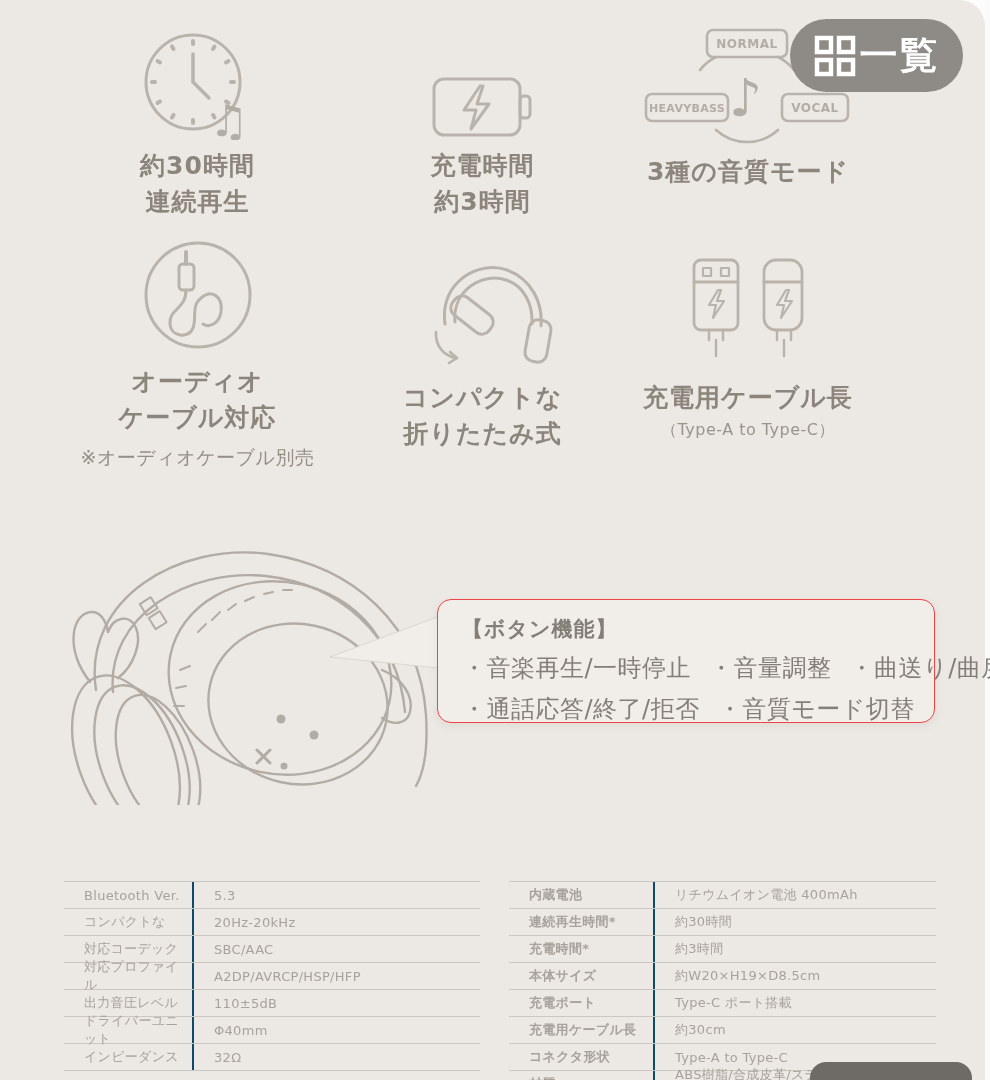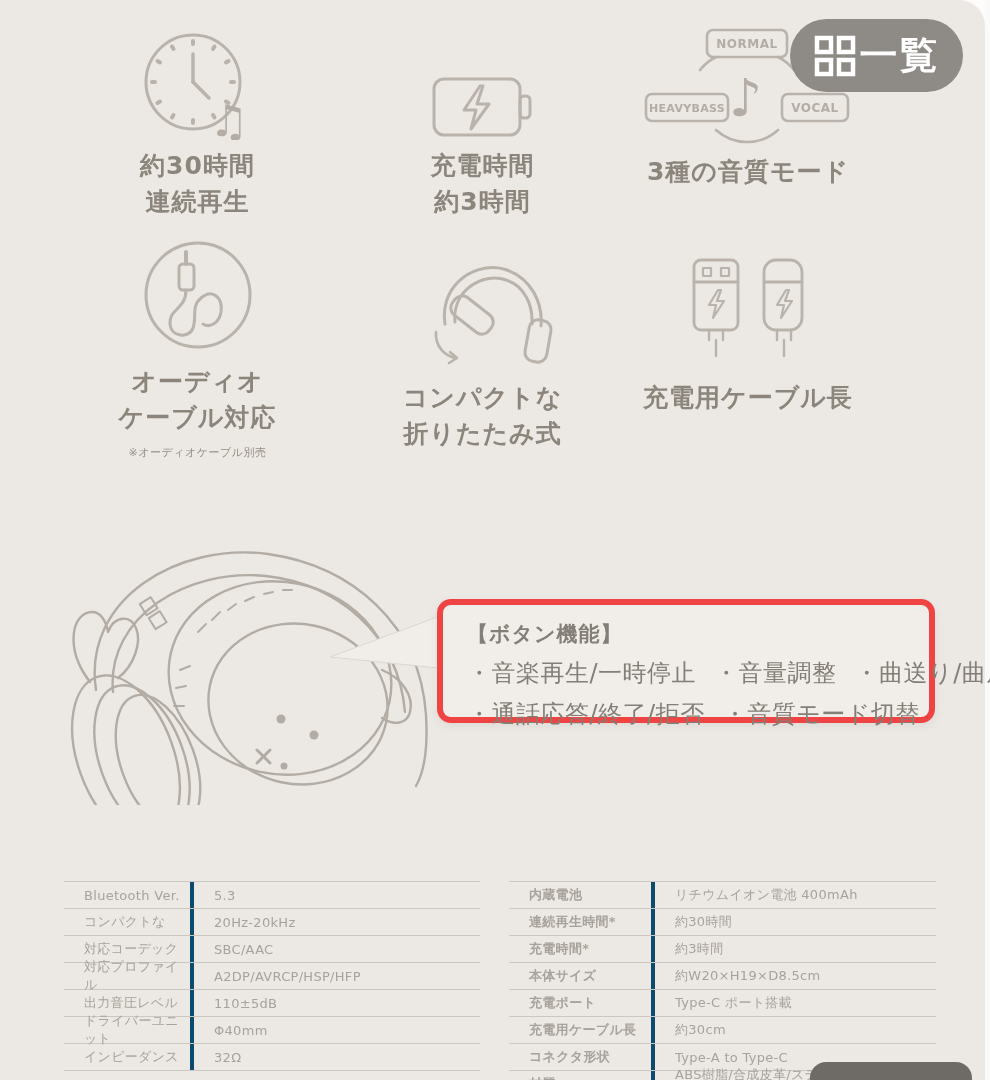--- a/index.html
+++ b/index.html
@@ -7,42 +7,42 @@
   .stage{position:relative;width:990px;height:1080px;background:#fdfcfb;overflow:hidden;}
   .photo{position:absolute;left:0;top:0;width:985px;height:1080px;background:#ece8e4;
          border-top-right-radius:26px;}
   .edge-strip{position:absolute;right:0;top:0;width:5px;height:1080px;background:#fbfafa;}
 
   
   .feature{position:absolute;text-align:center;}
   .f-icon{display:flex;justify-content:center;align-items:flex-end;}
   .f-caption{font-size:25px;font-weight:600;color:#8b857c;line-height:1.45;letter-spacing:1px;}
   .f-sub{font-size:16px;color:#9a948b;margin-top:4px;letter-spacing:0.5px;}
-  .f-note{font-size:11px;color:#948e85;margin-top:8px;letter-spacing:0.5px;}
+  .f-note{font-size:19px;color:#948e85;margin-top:8px;letter-spacing:0.5px;}
   svg.lineart{stroke:#b9b3ab;fill:none;stroke-width:3;stroke-linecap:round;stroke-linejoin:round;}
   svg.lineart text{stroke:none;fill:#b3ada5;}
 
   
   .hero{position:absolute;left:30px;top:520px;}
   svg.hero-art{stroke:#b2aca4;fill:none;stroke-width:2.4;stroke-linecap:round;stroke-linejoin:round;}
 
   
   .callout{position:absolute;left:437px;top:599px;width:498px;height:124px;background:#f1eee9;
-           border:6px solid #ef4444;border-radius:14px;box-shadow:0 3px 8px rgba(120,110,100,0.10);
+           border:1px solid #ef4444;border-radius:14px;box-shadow:0 3px 8px rgba(120,110,100,0.10);
            box-sizing:border-box;padding:15px 22px 0 24px;}
   .callout-title{font-size:21px;font-weight:700;color:#837e77;letter-spacing:1px;}
   .callout-line{font-size:24px;color:#837e77;font-weight:500;margin-top:9px;letter-spacing:0.5px;}
   .callout-line span{margin-right:18px;white-space:nowrap;}
   .pointer{position:absolute;left:330px;top:605px;}
 
   
   .spec{position:absolute;top:881px;font-size:13px;color:#a7a29b;letter-spacing:0.3px;}
   .spec-row{display:flex;align-items:center;height:27px;border-bottom:1px solid #ccc7c0;box-sizing:border-box;}
   .spec{border-top:1px solid #ccc7c0;}
-  .spec-label{box-sizing:border-box;padding-left:20px;flex:none;border-right:4px solid #0c4a6e;height:100%;
+  .spec-label{box-sizing:border-box;padding-left:20px;flex:none;border-right:2px solid #0c4a6e;height:100%;
               display:flex;align-items:center;}
   .spec-value{padding-left:20px;}
   .spec.left{left:64px;width:416px;} .spec.left .spec-label{width:130px;}
   .spec.right{left:509px;width:427px;} .spec.right .spec-label{width:146px;font-weight:bold;}
 
   
   .pill{position:absolute;left:790px;top:19px;width:173px;height:73px;border-radius:37px;
         background:rgba(134,130,126,0.93);display:flex;align-items:center;justify-content:center;gap:4px;}
   .pill-label{color:#ffffff;font-size:38px;font-weight:700;letter-spacing:2px;}
   .bottom-blob{position:absolute;left:810px;top:1062px;width:162px;height:40px;background:#6e6b67;
@@ -162,20 +162,21 @@
         <path d="M27 78 L27 88 M41 78 L41 88 M34 88 L34 104" stroke-width="2.4"></path>
         <rect x="82" y="8" width="38" height="70" rx="12"></rect>
         <line x1="82" y1="30" x2="120" y2="30"></line>
         <path d="M104 38 L95 53 L102 53 L99 66 L110 49 L103 49 L107 38 Z" stroke-width="2.2"></path>
         <path d="M95 78 L95 88 M109 78 L109 88 M102 88 L102 104" stroke-width="2.4"></path>
       </svg>
     </div>
     <div class="f-caption" style="margin-top:10px;">
       <div>充電用ケーブル長</div>
     </div>
+    <div class="f-sub">（Type-A to Type-C）</div>
   </div>
 
   <div class="hero">
     <svg class="hero-art" width="420" height="285" viewBox="0 0 420 285">
 
       <path d="M66 170 C52 78 150 22 238 34 C322 46 390 104 396 195 C398 228 394 252 386 266"></path>
       <path d="M83 172 C76 96 158 48 236 56 C306 64 368 112 375 192"></path>
 
       <rect x="112" y="80" width="13" height="13" transform="rotate(-32 118 86)" stroke-width="2"></rect>
       <rect x="121" y="94" width="13" height="13" transform="rotate(-32 127 100)" stroke-width="2"></rect>

